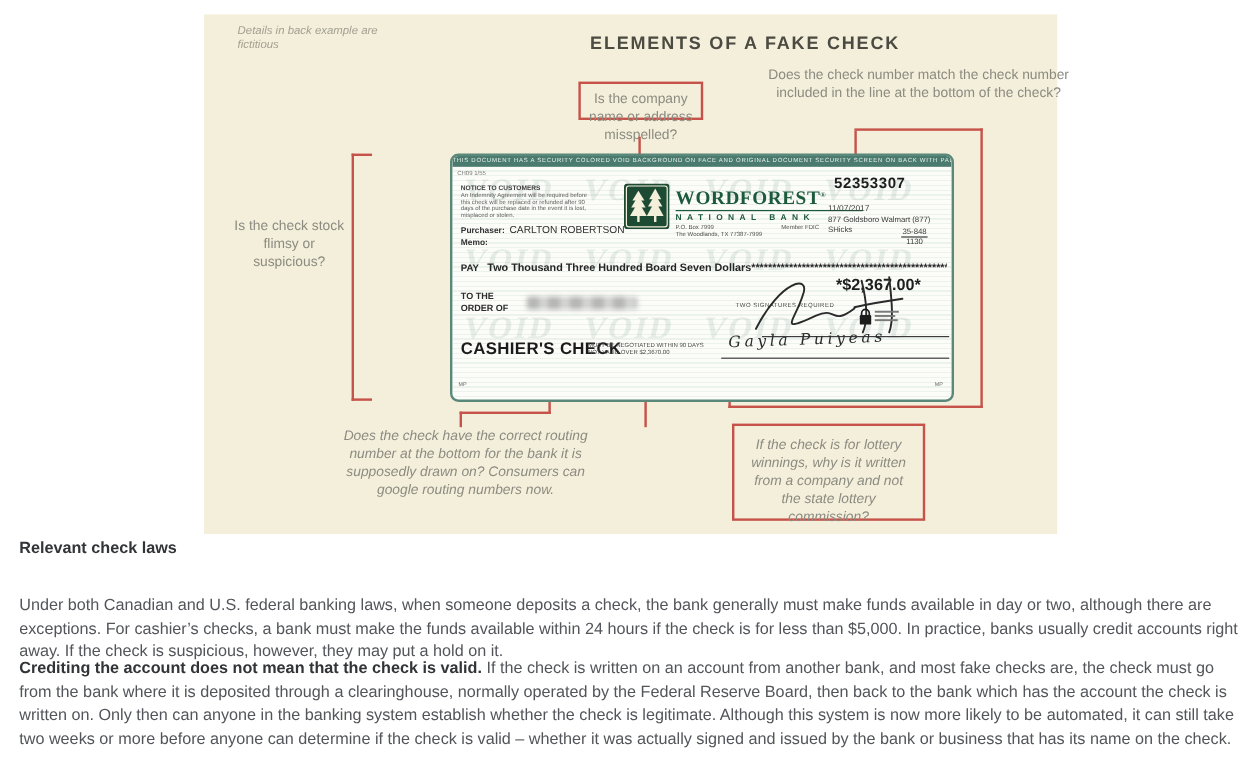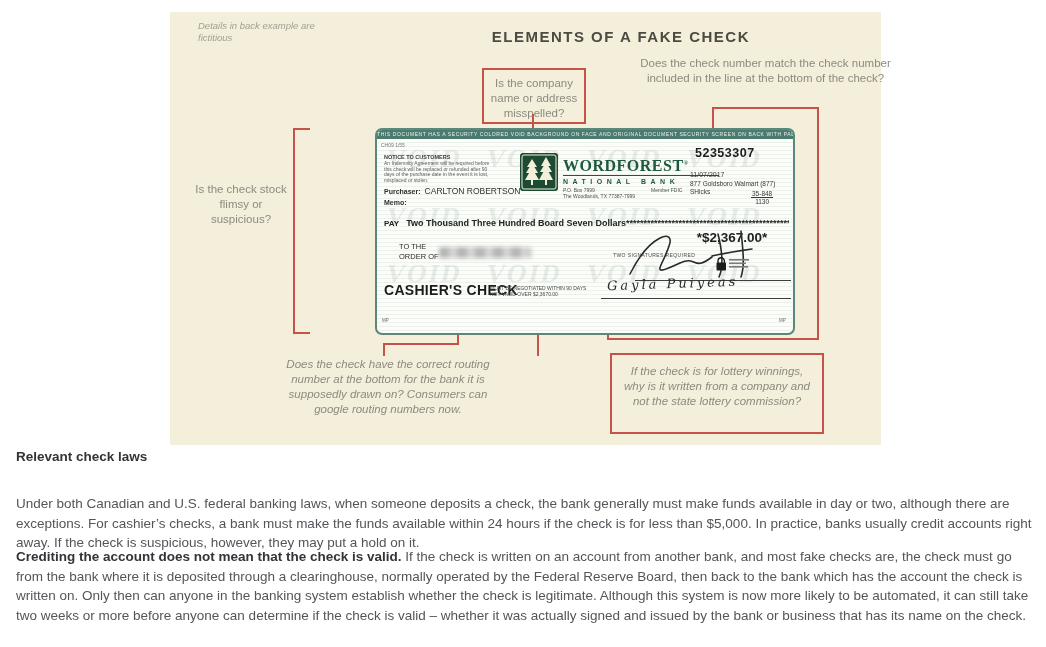--- a/index.html
+++ b/index.html
@@ -14,26 +14,26 @@
   }
   .disclaimer {
     position:absolute; left:28px; top:8px; width:120px;
     font-size:9.5px; font-style:italic; color:#a3a093; line-height:12px;
   }
   .title {
     position:absolute; left:180px; top:16px; width:400px; text-align:right;
     font-size:15px; font-weight:bold; letter-spacing:1.5px; color:#4b4b42;
   }
   .callout { color:#8c8b81; font-size:11.5px; line-height:15px; text-align:center; position:absolute; }
-  .co-company { left:312px; top:56px; width:104px; height:56px; border:2px solid #c6524a; padding-top:6px; }
+  .co-company { left:312px; top:56px; width:104px; height:32px; border:2px solid #c6524a; padding-top:6px; }
   .co-checknum { left:468px; top:44px; width:255px; }
   .co-stock { left:18px; top:170px; width:106px; }
   .co-routing { left:102px; top:345px; width:232px; font-style:italic; }
   .co-micr { left:300px; top:349px; width:132px; font-style:italic; }
-  .co-lottery { left:440px; top:341px; width:214px; height:81px; border:2px solid #c6524a; font-style:italic; padding:9px 8px 0 8px; }
+  .co-lottery { left:440px; top:341px; width:161px; height:81px; border:2px solid #c6524a; font-style:italic; padding:9px 8px 0 8px; }
   
   .rl { position:absolute; background:#c6524a; }
   .rl-left-v   {left:123px; top:116px; width:2px; height:206px;}
   .rl-left-t1  {left:123px; top:116px; width:17px; height:2px;}
   .rl-left-t2  {left:123px; top:320px; width:17px; height:2px;}
   .rl-co-stem  {left:362px; top:102px; width:2px; height:15px;}
   .rl-tr-h     {left:542px; top:95px;  width:107px; height:2px;}
   .rl-tr-stem  {left:542px; top:97px;  width:2px; height:33px;}
   .rl-num-h    {left:518px; top:130px; width:54px; height:2px;}
   .rl-num-t1   {left:518px; top:130px; width:2px; height:11px;}
@@ -88,21 +88,21 @@
   .bankaddr { display:flex; gap:16px; margin-top:2px; font-size:5px; color:#4e4e4e; line-height:6px; }
   .cknum { position:absolute; left:318px; top:16px; font-size:12.5px; font-weight:bold; letter-spacing:0.5px; color:#1c1c1c; }
   .date  { position:absolute; left:313px; top:41px; font-size:7px; color:#3a3a3a; }
   .loc1  { position:absolute; left:313px; top:50px; font-size:6.5px; color:#3a3a3a; }
   .loc2  { position:absolute; left:313px; top:58px; font-size:6.5px; color:#3a3a3a; }
   .fraction { position:absolute; left:374px; top:60px; font-size:6.5px; color:#3a3a3a; text-align:center; }
   .fraction .ft { border-bottom:1px solid #3a3a3a; display:inline-block; padding:0 1px; }
   .payline { position:absolute; left:7px; top:88px; width:405px; white-space:nowrap; overflow:hidden; font-size:9px; font-weight:bold; color:#242424; }
   .payline .pl { font-size:8px; margin-right:7px; }
   .amount { position:absolute; left:295px; top:100px; width:120px; text-align:center; font-size:13.5px; font-weight:bold; color:#1e1e1e; }
-  .tto { position:absolute; left:22px; top:112px; font-size:7.5px; font-weight:normal; line-height:10px; color:#2c2c2c; }
+  .tto { position:absolute; left:7px; top:112px; font-size:7.5px; font-weight:bold; line-height:10px; color:#2c2c2c; }
   .payee-blur { position:absolute; left:62px; top:117px; width:92px; height:11px; border-radius:2px;
     background:repeating-linear-gradient(90deg,#9f9f9f 0 10px,#c7c7c7 10px 18px); filter:blur(2px); opacity:0.75; }
   .twosig { position:absolute; left:236px; top:122px; font-size:5px; letter-spacing:0.4px; color:#4a4a4a; }
   .sig1 { position:absolute; left:245px; top:96px; }
   .sig1-line { position:absolute; left:258px; top:150px; width:156px; height:1px; background:#3d3d3d; }
   .seclock { position:absolute; left:338px; top:126px; }
   .cashiers { position:absolute; left:7px; top:152px; font-size:14px; font-weight:bold; letter-spacing:0.3px; color:#1b1b1b; }
   .negotiate { position:absolute; left:113px; top:155px; font-size:5px; line-height:6px; color:#4a4a4a; }
   .sig2 { position:absolute; left:230px; top:146px; font-family:"DejaVu Serif", serif; font-style:italic; font-size:13px; color:#2b2b2b; letter-spacing:3px; transform:rotate(-2deg); }
   .sig2-line { position:absolute; left:224px; top:168px; width:190px; height:1px; background:#3d3d3d; }

